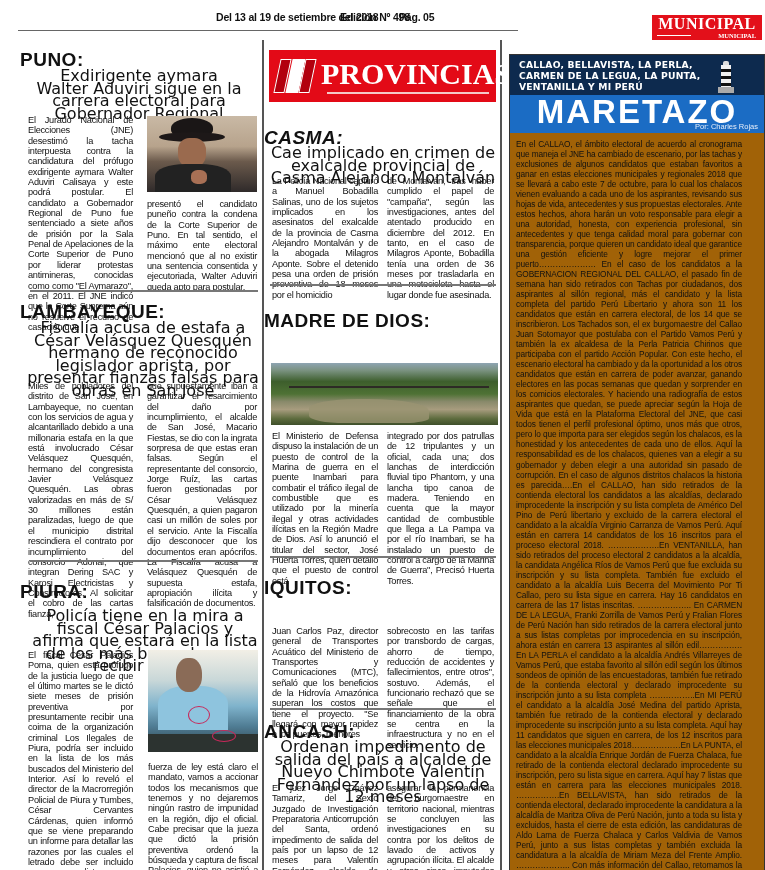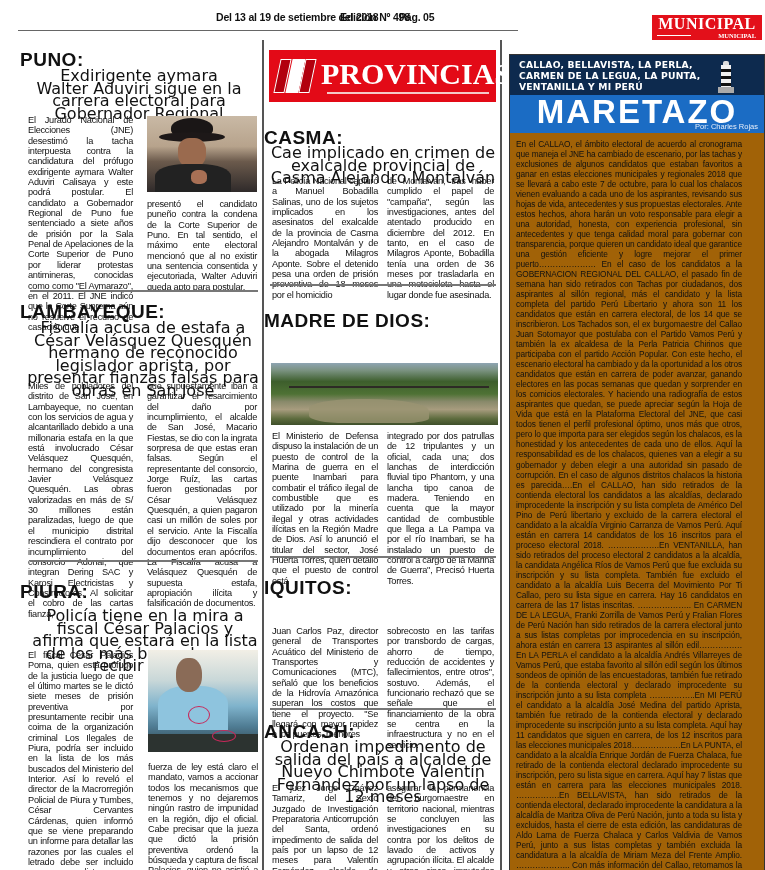--- a/index.html
+++ b/index.html
@@ -125,21 +125,21 @@
   <div class="flag">
     <div class="r1"></div>
       <div class="w"></div>
       <div class="r2"></div>
   </div>
   <div class="title">PROVINCIAS</div>
   <div class="uline"></div>
 </div>
 
 <article class="col" style="left:264px; top:120px; width:236px; height:165px;">
-  <div class="kicker" style="position:absolute; left:0; width:236px; top:8px;">CASMA:</div>
+  <div class="kicker" style="position:absolute; left:0; width:236px; top:8px;font-style:italic;">CASMA:</div>
   <div class="deck" style="position:absolute; left:4px; width:230px; top:27px;">Cae implicado en crimen de exalcalde provincial de Casma Alejandro Montalván</div>
   <p class="body" style="position:absolute; left:8px; width:106px; top:56px;">La Policía Nacional capturó a Manuel Bobadilla Salinas, uno de los sujetos implicados en los asesinatos del exalcalde de la provincia de Casma Alejandro Montalván y de la abogada Milagros Aponte. Sobre el detenido pesa una orden de prisión preventiva de 18 meses por el homicidio</p>
   <p class="body" style="position:absolute; left:123px; width:107px; top:56px;">de Montalván, tras haber cumplido el papel de "campaña", según las investigaciones, antes del atentado producido en diciembre del 2012. En tanto, en el caso de Milagros Aponte, Bobadilla tenía una orden de 36 meses por trasladarla en una motocicleta hasta el lugar donde fue asesinada.</p>
 </article>
 <div class="hr" style="left:270px; top:284px; width:226px;"></div>
 
 <article class="col" style="left:264px; top:286px; width:236px; height:258px;">
   <div class="kicker" style="position:absolute; left:0; width:236px; top:25px;">MADRE DE DIOS:</div>
   <div class="photo photo-river" style="left:7px; top:77px; width:227px; height:62px;">
     <div class="water"></div>

